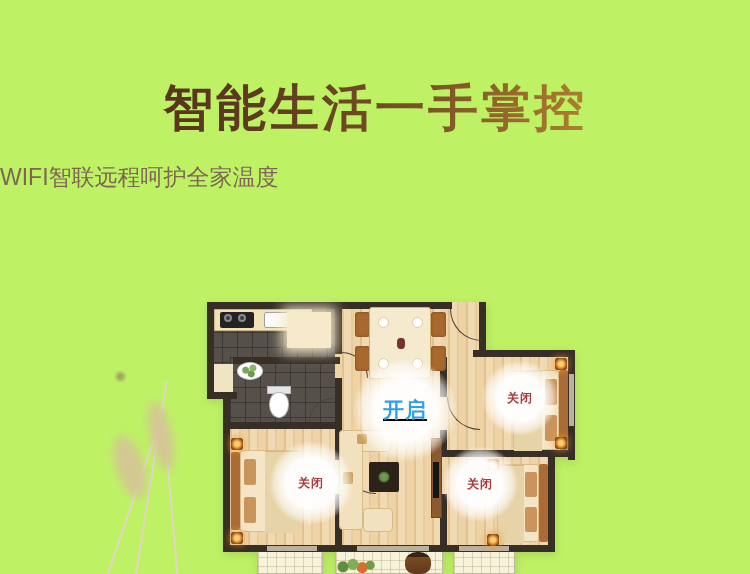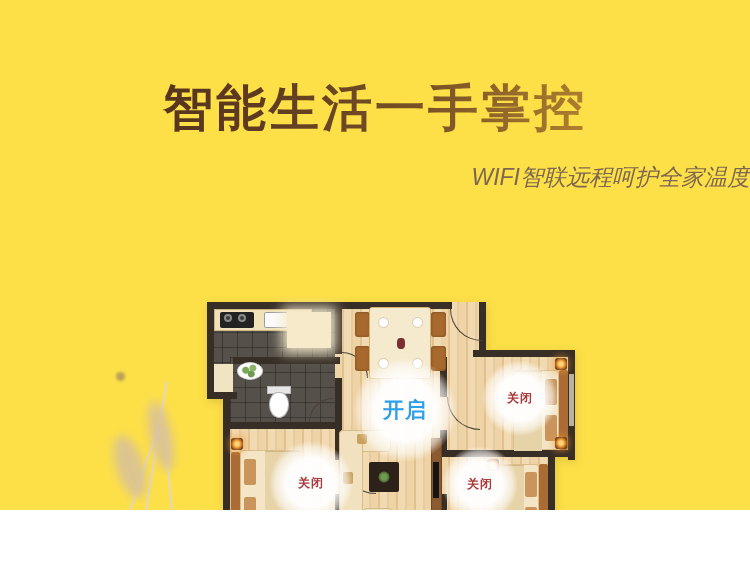--- a/index.html
+++ b/index.html
@@ -1,27 +1,27 @@
 <!DOCTYPE html>
 <html><head>
 <meta charset="utf-8">
 <style>
   html,body{margin:0;padding:0;}
   body{font-family:"Liberation Sans","DejaVu Sans",sans-serif;background:#fff;}
-  .page{position:relative;width:750px;height:510px;background:#fde047;overflow:hidden;}
+  .page{position:relative;width:750px;height:574px;background:#bef264;overflow:hidden;}
 
   
   .title{
     position:absolute;top:80px;left:0;width:100%;text-align:center;
     font-size:50px;font-weight:bold;letter-spacing:3px;line-height:56px;
     background:linear-gradient(98deg,#4e2e1a 4%,#5d3a20 34%,#7c5426 58%,#b3832f 80%,#ecc257 100%);
     -webkit-background-clip:text;background-clip:text;color:transparent;
   }
-  .subtitle{position:absolute;top:158px;left:0;width:100%;text-align:right;
-    color:#7d6753;font-size:23px;line-height:38.5px;font-weight:500;font-style:italic;}
+  .subtitle{position:absolute;top:158px;left:0;width:100%;text-align:left;
+    color:#7d6753;font-size:23px;line-height:38.5px;font-weight:500;}
 
   
   .grass{position:absolute;pointer-events:none;}
   .stem{position:absolute;background:#e2d7c6;width:2px;border-radius:2px;}
   .grass-head{position:absolute;background:#d7c09b;border-radius:50%;filter:blur(5px);opacity:.85;}
   .grass-dot{position:absolute;background:#8d7468;border-radius:50%;filter:blur(1.5px);opacity:.6;}
 
   
   .plan{position:absolute;left:207px;top:302px;width:375px;height:272px;
     filter:drop-shadow(1px 3px 5px rgba(90,70,40,.18));}
@@ -204,21 +204,21 @@
       <div class="bpillow" style="left:27px;top:7px;width:12px;height:25px;"></div>
       <div class="bpillow" style="left:27px;top:42px;width:12px;height:25px;"></div>
       <div class="bfold" style="left:0;top:0;width:26px;height:78px;"></div>
     </div>
     <div class="lamp" style="left:280px;top:157px;width:12px;height:12px;"></div>
     <div class="lamp" style="left:280px;top:232px;width:12px;height:12px;"></div>
 
     <div class="plants" style="left:128px;top:256px;width:40px;height:16px;"></div>
     <div class="vase" style="left:198px;top:250px;width:26px;height:22px;"></div>
 
-    <div class="bubble" style="left:146px;top:56px;width:104px;height:104px;">
+    <div class="bubble" style="left:146px;top:56px;width:104px;height:104px;text-decoration:underline;">
       <span class="st-on">开启</span>
     </div>
     <div class="bubble" style="left:275px;top:58px;width:76px;height:76px;">
       <span class="st-off">关闭</span>
     </div>
     <div class="bubble" style="left:62px;top:139px;width:84px;height:84px;">
       <span class="st-off">关闭</span>
     </div>
     <div class="bubble" style="left:235px;top:144px;width:76px;height:76px;">
       <span class="st-off">关闭</span>

